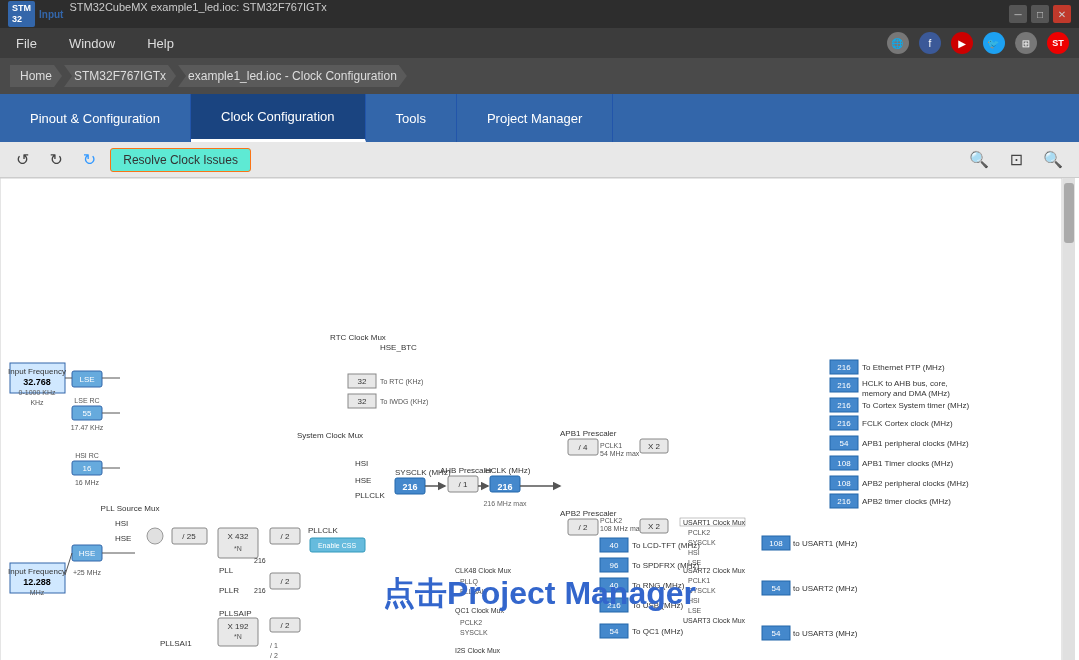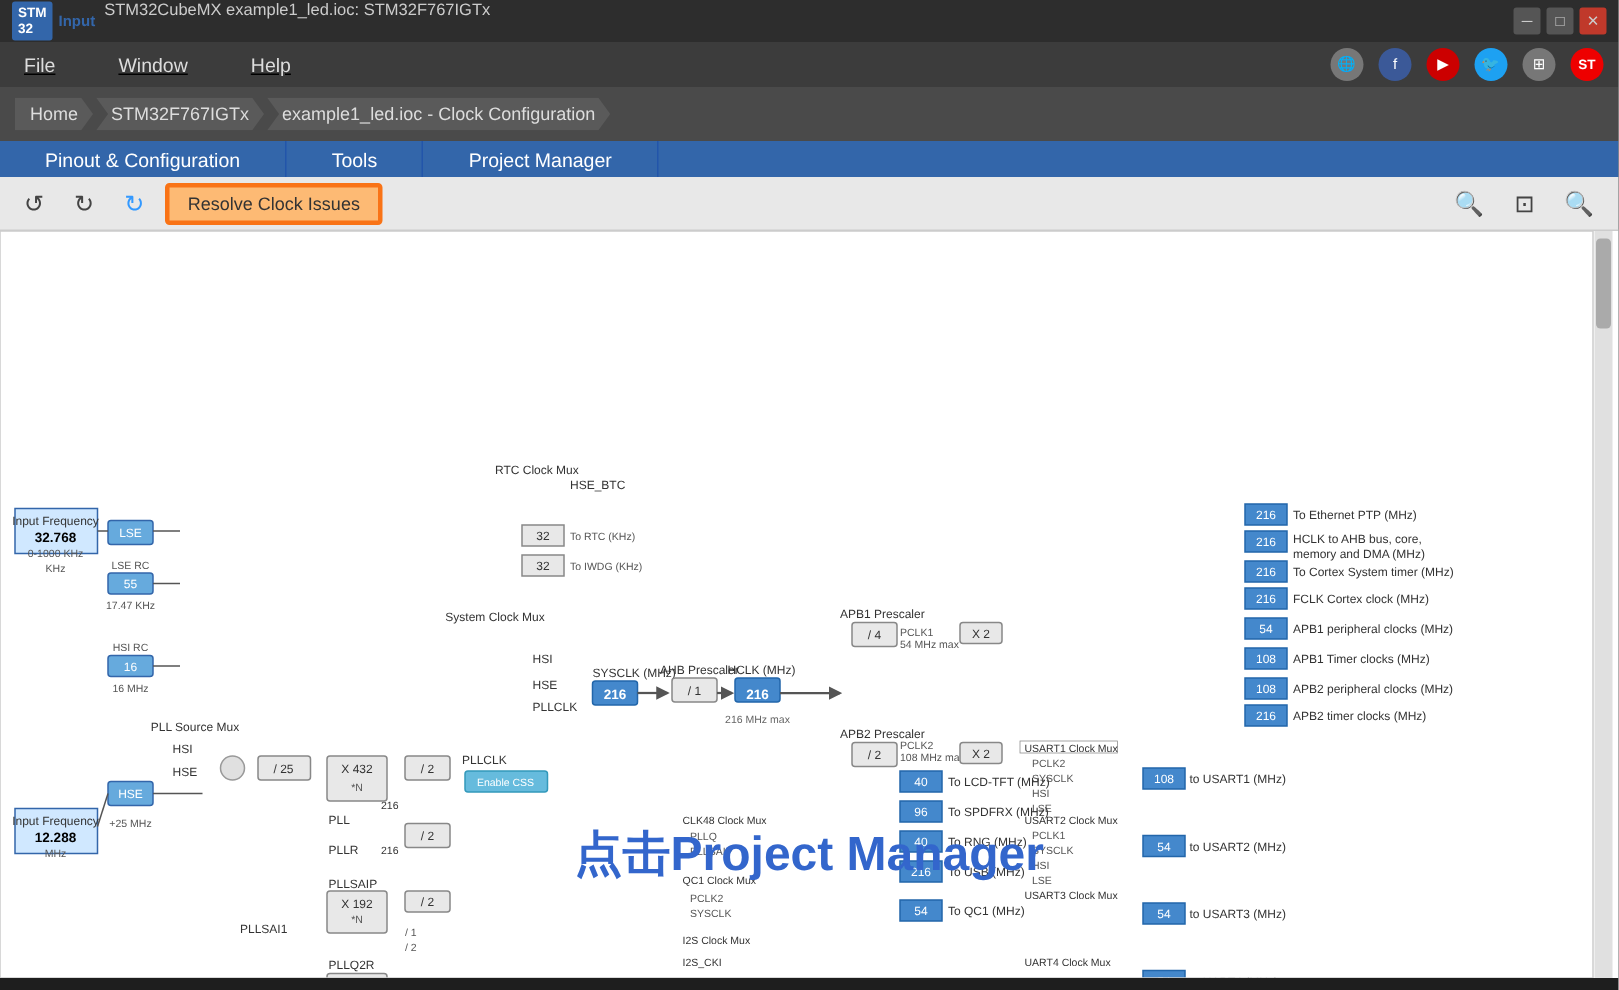--- a/index.html
+++ b/index.html
@@ -27,21 +27,21 @@
 
     
     #menubar {
       background: #3c3c3c;
       height: 30px;
       display: flex;
       align-items: center;
       justify-content: space-between;
       padding: 0 10px;
     }
-    #menubar-left { display: flex; gap: 30px; text-decoration: underline; }
+    #menubar-left { display: flex; gap: 20px; }
     .menu-item {
       color: #ddd;
       font-size: 13px;
       cursor: pointer;
       padding: 2px 6px;
     }
     #menubar-right { display: flex; gap: 10px; align-items: center; }
     .menu-icon { width: 22px; height: 22px; border-radius: 50%; background: #777; display: flex; align-items: center; justify-content: center; color: #fff; font-size: 10px; }
 
     
@@ -72,21 +72,21 @@
       font-size: 12px;
       border: none;
       padding: 6px 14px;
       cursor: pointer;
       border-radius: 2px;
     }
 
     
     #tabbar {
       background: #3366aa;
-      height: 24px;
+      height: 48px;
       display: flex;
       align-items: stretch;
     }
     .tab {
       padding: 0 30px;
       display: flex;
       align-items: center;
       color: #fff;
       font-size: 13px;
       cursor: pointer;
@@ -110,22 +110,22 @@
     .toolbar-btn {
       background: none;
       border: none;
       cursor: pointer;
       padding: 4px 6px;
       font-size: 16px;
       color: #444;
       border-radius: 3px;
     }
     #resolve-btn {
-      background: #fdba74;
-      border: 3px solid #f97316;
+      background: #5eead4;
+      border: 1px solid #f97316;
       border-radius: 3px;
       padding: 4px 12px;
       font-size: 12px;
       color: #333;
       cursor: pointer;
     }
 
     
     #main-content {
       background: #f5f5f5;
@@ -213,20 +213,21 @@
 <div id="breadcrumb">
   <div id="breadcrumb-left">
     <div class="bc-item">Home</div>
     <div class="bc-item">STM32F767IGTx</div>
     <div class="bc-item">example1_led.ioc - Clock Configuration</div>
   </div>
 </div>
 
 <div id="tabbar">
   <div class="tab">Pinout &amp; Configuration</div>
+  <div class="tab active">Clock Configuration</div>
   <div class="tab">Tools</div>
   <div class="tab">Project Manager</div>
 </div>
 
 <div id="toolbar">
   <button class="toolbar-btn" title="Undo">↺</button>
   <button class="toolbar-btn" title="Redo">↻</button>
   <button class="toolbar-btn" title="Refresh" style="color:#3399ff;">↻</button>
   <button id="resolve-btn">Resolve Clock Issues</button>
   <div style="flex:1;"></div>

